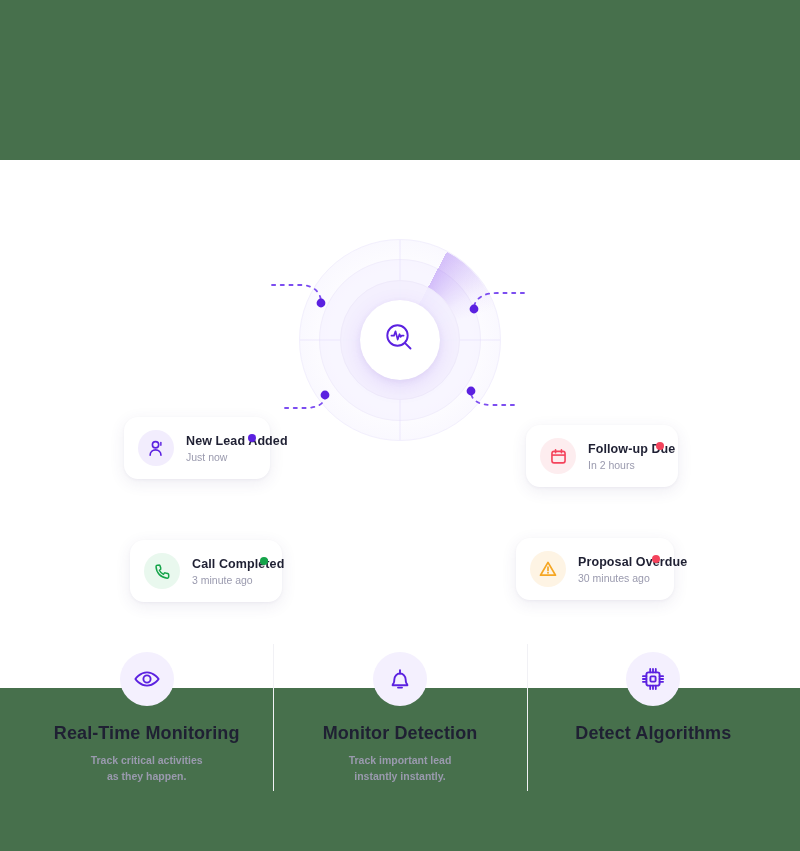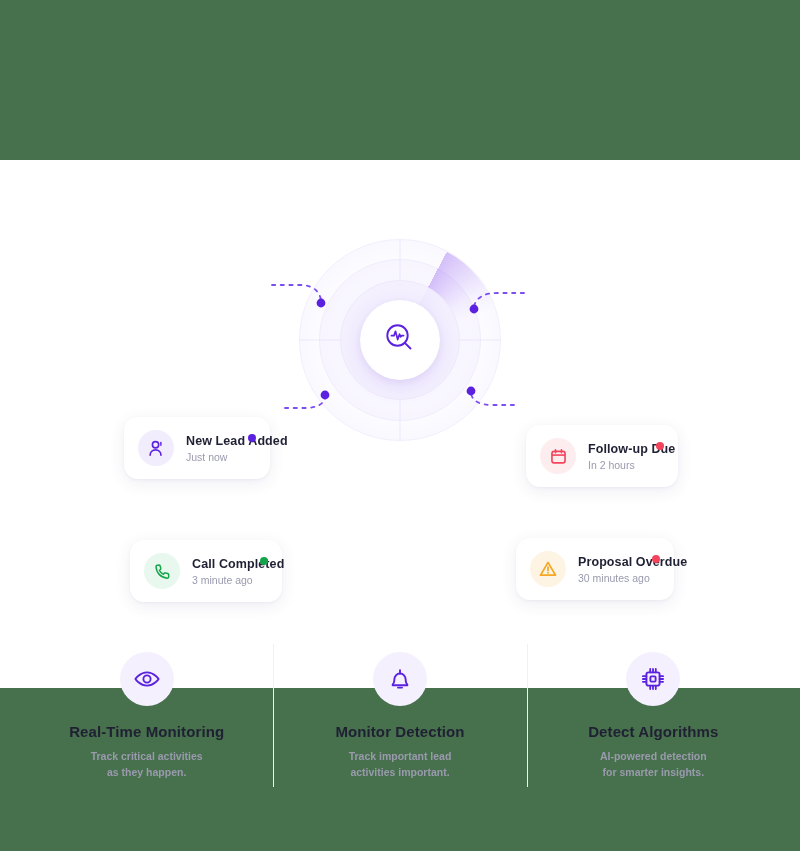--- a/index.html
+++ b/index.html
@@ -202,21 +202,21 @@
   .feature-icon {
     width: 54px; height: 54px;
     border-radius: 50%;
     background: #F4F0FE;
     margin: 0 auto 17px auto;
     display: flex;
     align-items: center;
     justify-content: center;
   }
   .feature-title {
-    font-size: 15px;
+    font-size: 18px;
     font-weight: bold;
     color: #1F2033;
     letter-spacing: 0.1px;
     margin-bottom: 8px;
     white-space: nowrap;
   }
   .feature-desc {
     font-size: 10.5px;
     color: #9A9AAE;
     line-height: 1.55;
@@ -348,41 +348,37 @@
         <div class="feature-icon">
           <svg width="28" height="28" viewBox="0 0 28 28" fill="none">
             <path d="M6.6 20.2c0-1 .6-1.5 1.1-2.3.5-.9.6-1.7.6-3.2 0-3.5 2.5-6.2 5.7-6.2s5.7 2.7 5.7 6.2c0 1.5.1 2.3.6 3.2.5.8 1.1 1.3 1.1 2.3H6.6z" stroke="#5B21E0" stroke-width="1.9" stroke-linejoin="round"></path>
             <path d="M14 5.3v3.2" stroke="#5B21E0" stroke-width="1.9" stroke-linecap="round"></path>
             <path d="M12 22.6h4" stroke="#5B21E0" stroke-width="1.9" stroke-linecap="round"></path>
           </svg>
         </div>
         <div class="feature-title">Monitor Detection</div>
         <div class="feature-desc">
           <span>Track important lead</span>
-          <span>activities important.</span>
+          <span>instantly instantly.</span>
         </div>
       </div>
 
 
 
       <div class="feature">
         <div class="feature-icon">
           <svg width="28" height="28" viewBox="0 0 28 28" fill="none">
             <rect x="7.4" y="7.4" width="13.2" height="13.2" rx="2.2" stroke="#5B21E0" stroke-width="1.9"></rect>
             <rect x="11.4" y="11.4" width="5.2" height="5.2" rx="1" stroke="#5B21E0" stroke-width="1.9"></rect>
             <g stroke="#5B21E0" stroke-width="1.8" stroke-linecap="round">
               <path d="M11.2 3.9v3.5M14 3.9v3.5M16.8 3.9v3.5"></path>
               <path d="M11.2 20.6v3.5M14 20.6v3.5M16.8 20.6v3.5"></path>
               <path d="M3.9 11.2h3.5M3.9 14h3.5M3.9 16.8h3.5"></path>
               <path d="M20.6 11.2h3.5M20.6 14h3.5M20.6 16.8h3.5"></path>
             </g>
           </svg>
         </div>
         <div class="feature-title">Detect Algorithms</div>
-        <div class="feature-desc">
-          <span>AI-powered detection</span>
-          <span>for smarter insights.</span>
-        </div>
       </div>
 
     </div>
   </div>
 </div>
 
 </body></html>

